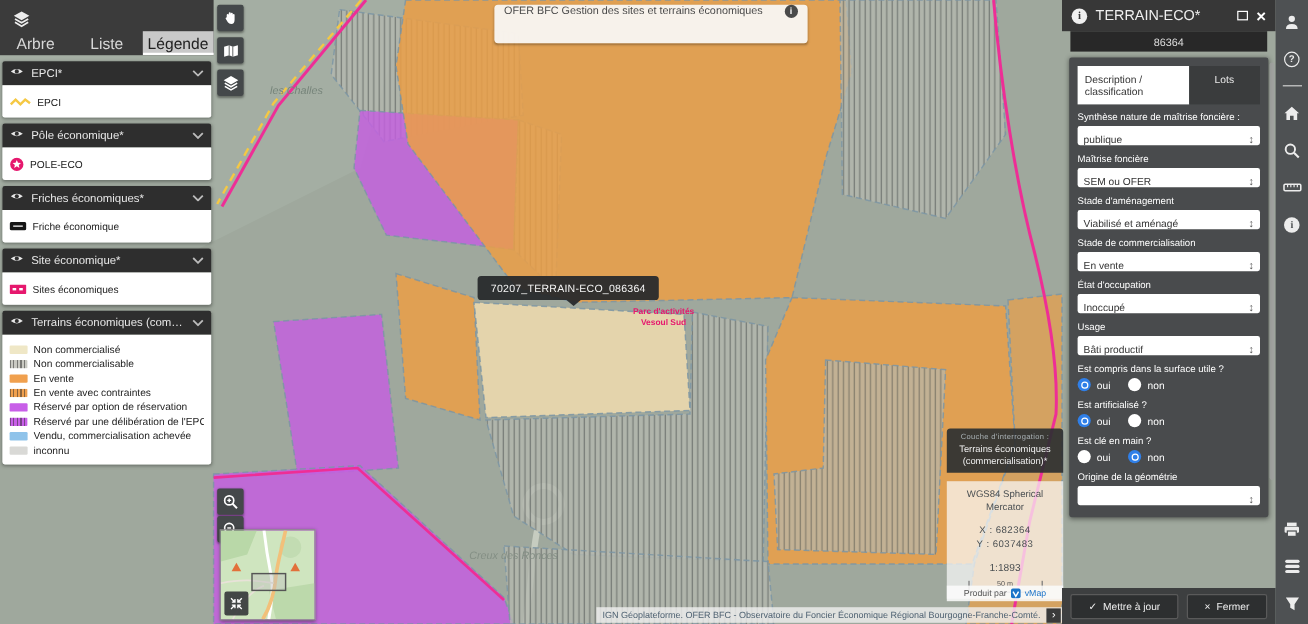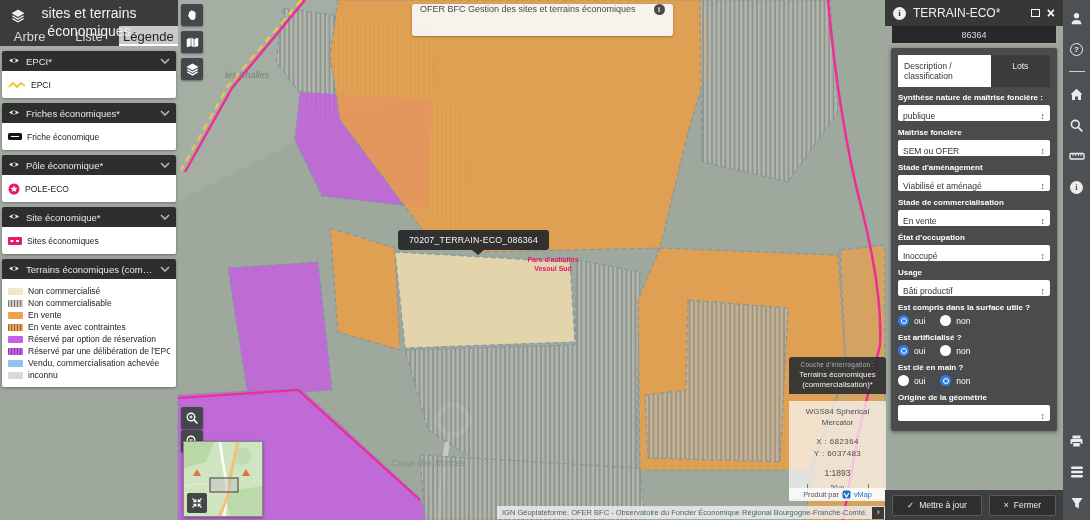--- a/index.html
+++ b/index.html
@@ -54,21 +54,21 @@
   .rp-info{width:13px;height:13px;border-radius:50%;background:#f0f0f0;color:#373737;font-size:9px;font-weight:bold;display:flex;align-items:center;justify-content:center;flex:none;font-family:"Liberation Serif",serif}
   .rp-title{color:#f0f0f0;font-size:12px;flex:1;white-space:nowrap}
   .rp-min{width:9px;height:8px;border:1.5px solid #fff;display:inline-block;cursor:pointer;flex:none}
   .rp-close{color:#fff;font-size:14px;font-weight:bold;cursor:pointer;line-height:1;flex:none}
   .rp-sub{height:17px;margin:0 7px;background:#282828;color:#ddd;font-size:9px;display:flex;align-items:center;justify-content:center}
   .rp-card{position:relative;margin:5px 6px 0;background:#494b4d;border-radius:2px;padding:7px 7px 10px;box-shadow:0 1px 4px rgba(0,0,0,.45)}
   .rp-tabs{display:flex;margin-bottom:6px}
   .rp-tab{font-size:8.6px;padding:6px 6px;cursor:pointer}
   .rp-tab.active{background:#fff;color:#333;flex:1.7}
   .rp-tab.dark{background:#3a3c3d;color:#e8e8e8;flex:1;text-align:center}
-  .flabel{color:#fff;font-size:8px;font-weight:bold;margin:7px 0 3px}
+  .flabel{color:#fff;font-size:8px;font-weight:normal;margin:7px 0 3px}
   .fselect{height:16px;background:#fff;border-radius:2px;display:flex;align-items:flex-end;padding:0 5px;font-size:8.5px;color:#333;cursor:pointer}
   .fselect .arr{margin-left:auto;color:#555;font-size:9px}
   .rrow{display:flex;align-items:center;gap:5px;margin:3px 0 1px}
   .rlab{color:#fff;font-size:8.5px;margin-right:10px}
   .rd{width:11px;height:11px;border-radius:50%;background:#fff;position:relative;cursor:pointer;flex:none}
   .rd.sel{background:#2f7fe8}
   .rd.sel::after{content:"";position:absolute;inset:2.5px;border-radius:50%;border:1.5px solid #fff}
   .rp-scroll{position:absolute;right:1px;top:52px;width:4px;height:348px;background:#a0a0a0;border-radius:2px;opacity:.7}
   .pbar{position:absolute;left:0;bottom:0;width:178px;height:30px;background:#3d3f40;display:flex;align-items:center;gap:7px;padding:0 7px}
   .pbtn{flex:1;height:21px;background:#2d2f30;border:1px solid #5a5a5a;border-radius:2px;color:#eee;font-size:8.5px;display:flex;align-items:center;justify-content:center;gap:5px;cursor:pointer;font-family:inherit;white-space:nowrap}
@@ -224,24 +224,20 @@
 
   <div class="sidebar">
     <div class="sb-head">
       <span class="sb-licon">
         <svg width="16" height="16" viewBox="0 0 16 16">
             <path d="M8,1.5 L14.5,5.2 8,8.9 1.5,5.2 Z" fill="#ececec"></path>
             <path d="M2.5,7.8 L8,11 13.5,7.8" stroke="#ececec" stroke-width="1.4" fill="none"></path>
             <path d="M2.5,10.6 L8,13.8 13.5,10.6" stroke="#ececec" stroke-width="1.4" fill="none"></path>
           </svg>
       </span>
-      <div class="sb-title">
-        <div>sites et terrains</div>
-          <div>économiques</div>
-      </div>
       <div class="sb-tabs">
         <div class="sb-tab">Arbre</div>
         <div class="sb-tab">Liste</div>
         <div class="sb-tab active">Légende</div>
       </div>
     </div>
 
     <div class="sec">
       <div class="sec-h">
         <span><svg width="12" height="9" viewBox="0 0 12 9">
@@ -264,58 +260,58 @@
         </div>
       </div>
     </div>
 
     <div class="sec">
       <div class="sec-h">
         <span><svg width="12" height="9" viewBox="0 0 12 9">
               <path d="M1,4.5 Q6,0.5 11,4.5 Q6,8.5 1,4.5 Z" fill="#e8e8e8"></path>
               <circle cx="6" cy="4.5" r="1.7" fill="#2e2e2e"></circle>
             </svg></span>
-        <span class="sec-t">Friches économiques*</span>
+        <span class="sec-t">Pôle économique*</span>
         <span class="chev">
             <svg width="10" height="6" viewBox="0 0 10 6">
               <path d="M1,1 L5,5 L9,1" stroke="#bbb" stroke-width="1.5" fill="none"></path>
             </svg>
           </span>
       </div>
       <div class="sec-b">
         <div class="li tall">
-          <svg width="14" height="7" viewBox="0 0 14 7">
-              <rect width="14" height="7" rx="1.5" fill="#151515"></rect>
-              <line x1="3" y1="3.5" x2="11" y2="3.5" stroke="#fff" stroke-width="1"></line>
-            </svg>
-          <span class="li-t">Friche économique</span>
+          <svg width="12" height="12" viewBox="0 0 12 12">
+              <circle cx="6" cy="6" r="5.5" fill="#e6186e"></circle>
+              <path d="M6,2.4 L7,4.7 9.5,4.9 7.6,6.5 8.2,9 6,7.6 3.8,9 4.4,6.5 2.5,4.9 5,4.7 Z" fill="#fff"></path>
+            </svg>
+          <span class="li-t">POLE-ECO</span>
         </div>
       </div>
     </div>
 
     <div class="sec">
       <div class="sec-h">
         <span><svg width="12" height="9" viewBox="0 0 12 9">
               <path d="M1,4.5 Q6,0.5 11,4.5 Q6,8.5 1,4.5 Z" fill="#e8e8e8"></path>
               <circle cx="6" cy="4.5" r="1.7" fill="#2e2e2e"></circle>
             </svg></span>
-        <span class="sec-t">Pôle économique*</span>
+        <span class="sec-t">Friches économiques*</span>
         <span class="chev">
             <svg width="10" height="6" viewBox="0 0 10 6">
               <path d="M1,1 L5,5 L9,1" stroke="#bbb" stroke-width="1.5" fill="none"></path>
             </svg>
           </span>
       </div>
       <div class="sec-b">
         <div class="li tall">
-          <svg width="12" height="12" viewBox="0 0 12 12">
-              <circle cx="6" cy="6" r="5.5" fill="#e6186e"></circle>
-              <path d="M6,2.4 L7,4.7 9.5,4.9 7.6,6.5 8.2,9 6,7.6 3.8,9 4.4,6.5 2.5,4.9 5,4.7 Z" fill="#fff"></path>
-            </svg>
-          <span class="li-t">POLE-ECO</span>
+          <svg width="14" height="7" viewBox="0 0 14 7">
+              <rect width="14" height="7" rx="1.5" fill="#151515"></rect>
+              <line x1="3" y1="3.5" x2="11" y2="3.5" stroke="#fff" stroke-width="1"></line>
+            </svg>
+          <span class="li-t">Friche économique</span>
         </div>
       </div>
     </div>
 
     <div class="sec">
       <div class="sec-h">
         <span><svg width="12" height="9" viewBox="0 0 12 9">
               <path d="M1,4.5 Q6,0.5 11,4.5 Q6,8.5 1,4.5 Z" fill="#e8e8e8"></path>
               <circle cx="6" cy="4.5" r="1.7" fill="#2e2e2e"></circle>
             </svg></span>

